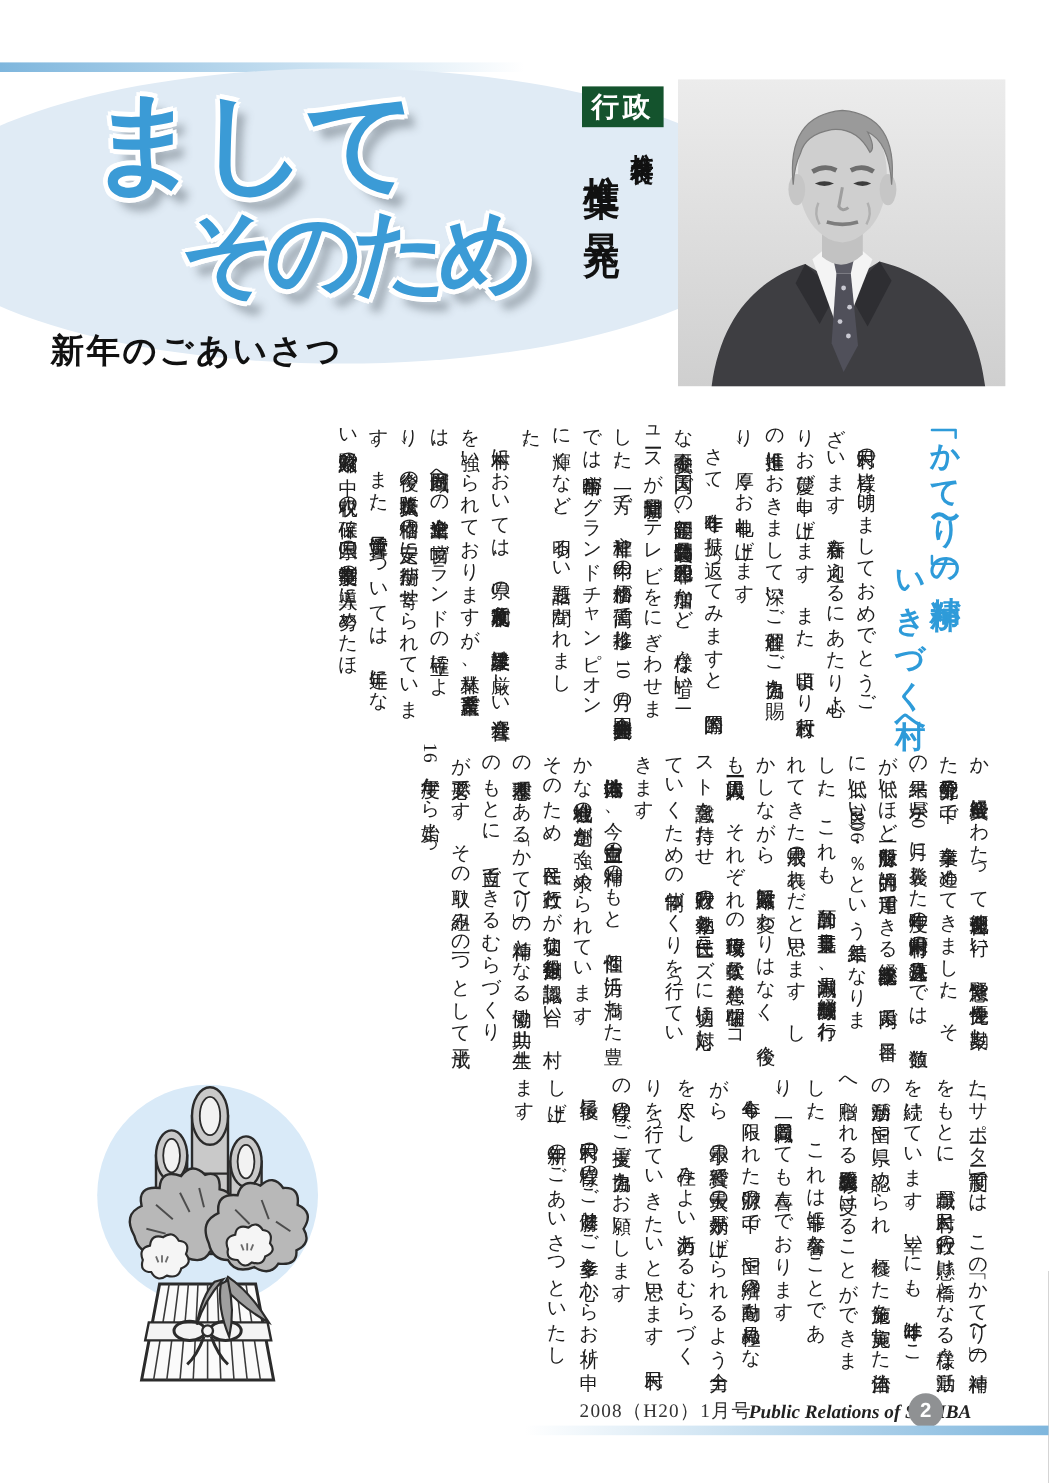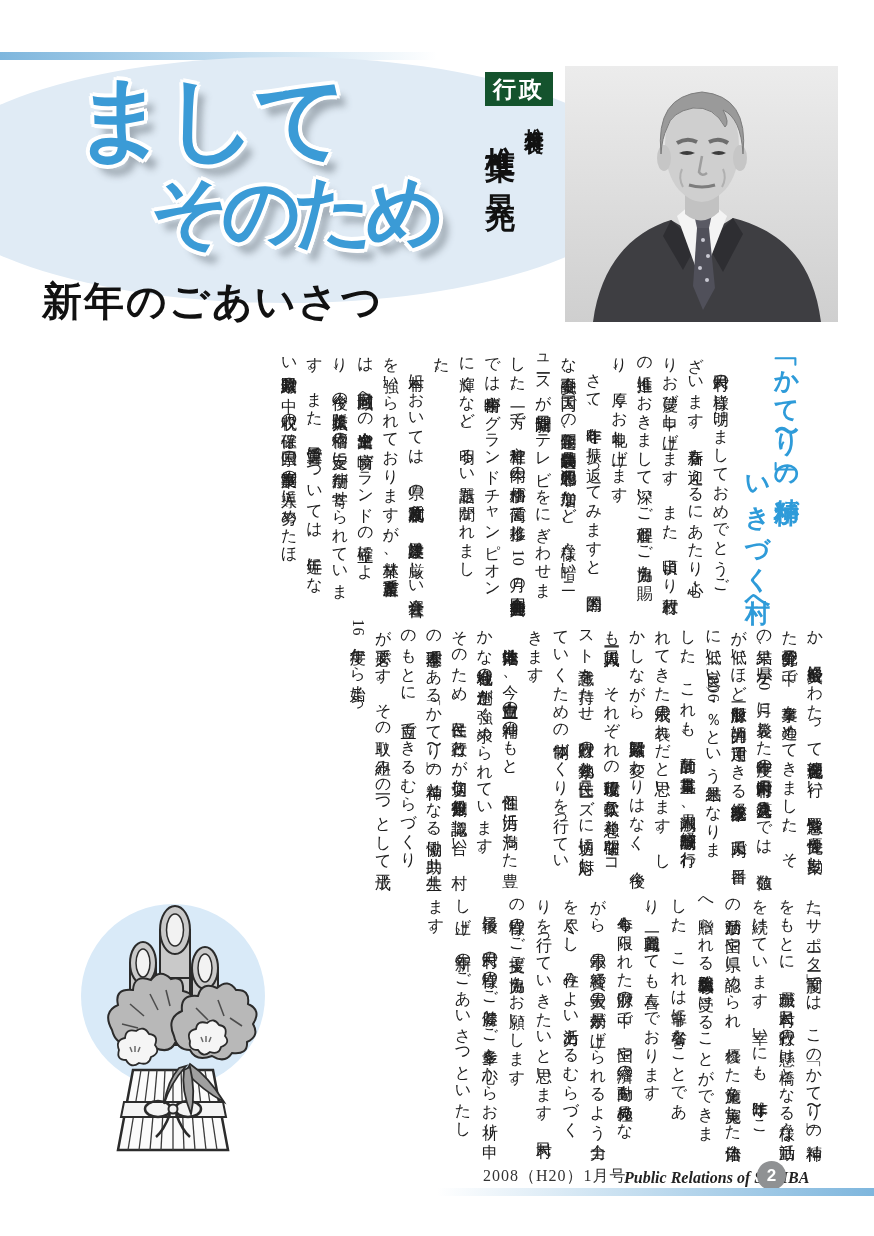--- a/index.html
+++ b/index.html
@@ -19,21 +19,21 @@
   .masthead-title{
     position:absolute;font-weight:bold;color:#3b9bd6;line-height:1;
     font-family:"DejaVu Sans",sans-serif;
     text-shadow:
       3px 3px 0 #fff,-3px -3px 0 #fff,3px -3px 0 #fff,-3px 3px 0 #fff,
       0 4px 0 #fff,0 -4px 0 #fff,4px 0 0 #fff,-4px 0 0 #fff,
       9px 11px 7px rgba(80,90,100,0.45);
   }
   .title-line1{left:74px;top:62px;font-size:92px;letter-spacing:-4px;margin-top:11px;}
   .title-line2{left:150px;top:172px;font-size:78px;letter-spacing:-8px;}
-  .subtitle{position:absolute;left:42px;top:274px;font-size:40px;font-weight:900;
+  .subtitle{position:absolute;left:42px;top:274px;font-size:28px;font-weight:900;
     letter-spacing:2px;color:#111;}
   
   .section-badge{position:absolute;left:485px;top:72px;width:68px;height:34px;
     background:#14532d;color:#fff;font-size:23px;font-weight:bold;
     display:flex;align-items:center;justify-content:center;letter-spacing:3px;}
   .author-title{position:absolute;left:521px;top:112px;writing-mode:vertical-rl;
     font-size:19px;font-weight:bold;letter-spacing:3px;color:#111;}
   .author-name{position:absolute;left:479px;top:122px;writing-mode:vertical-rl;
     font-size:30px;font-weight:bold;letter-spacing:6px;color:#111;}
   .photo{position:absolute;left:565px;top:66px;width:273px;height:256px;}

